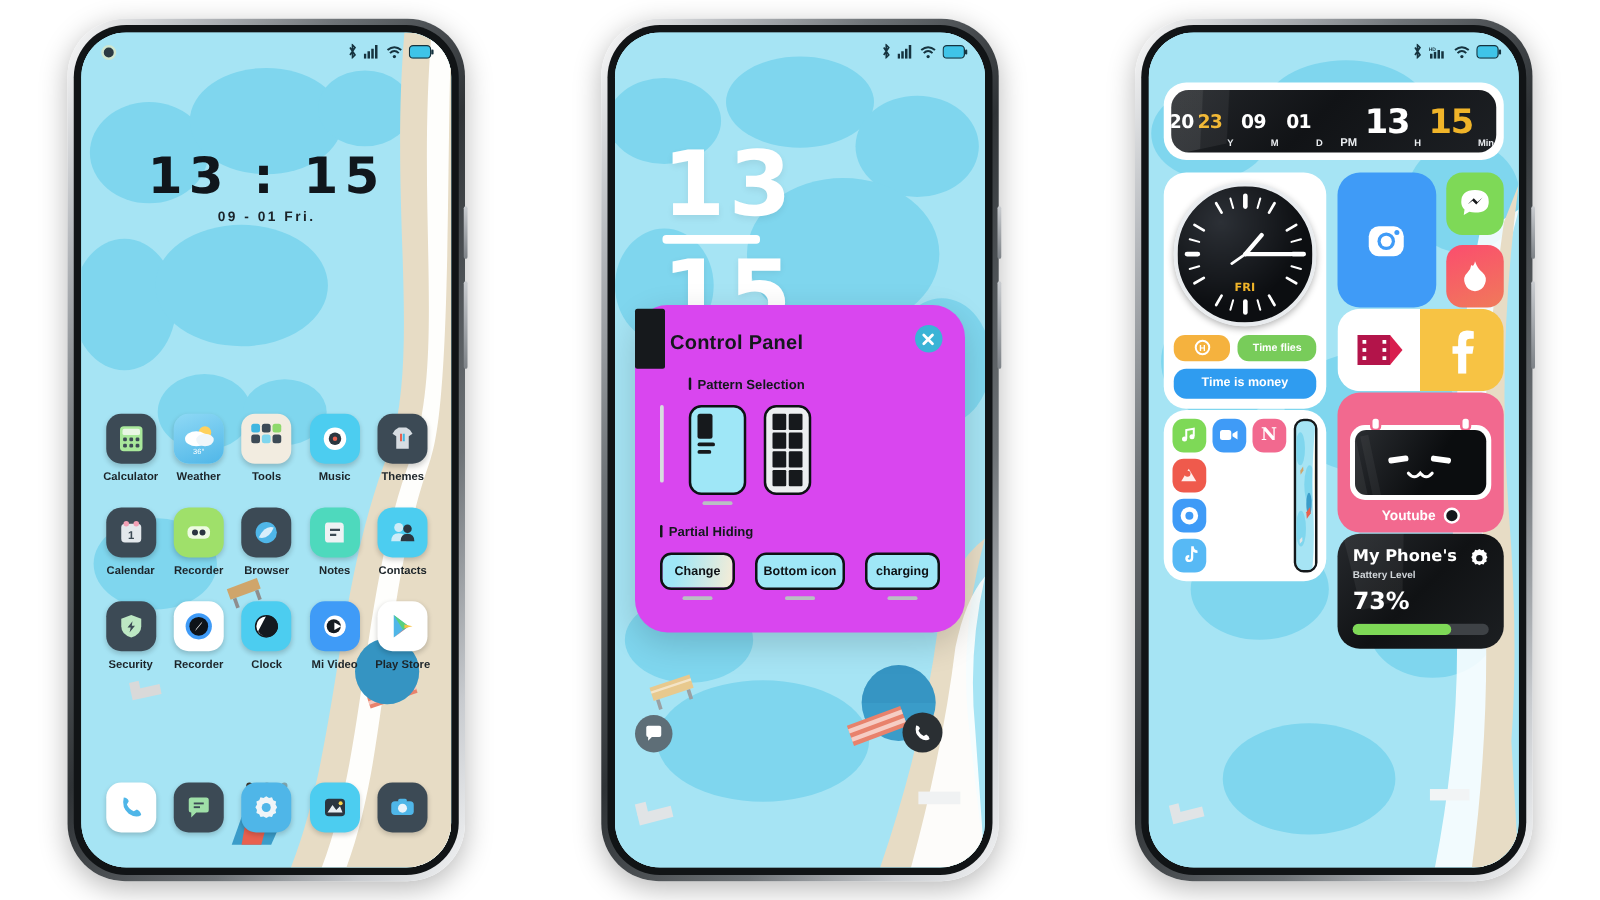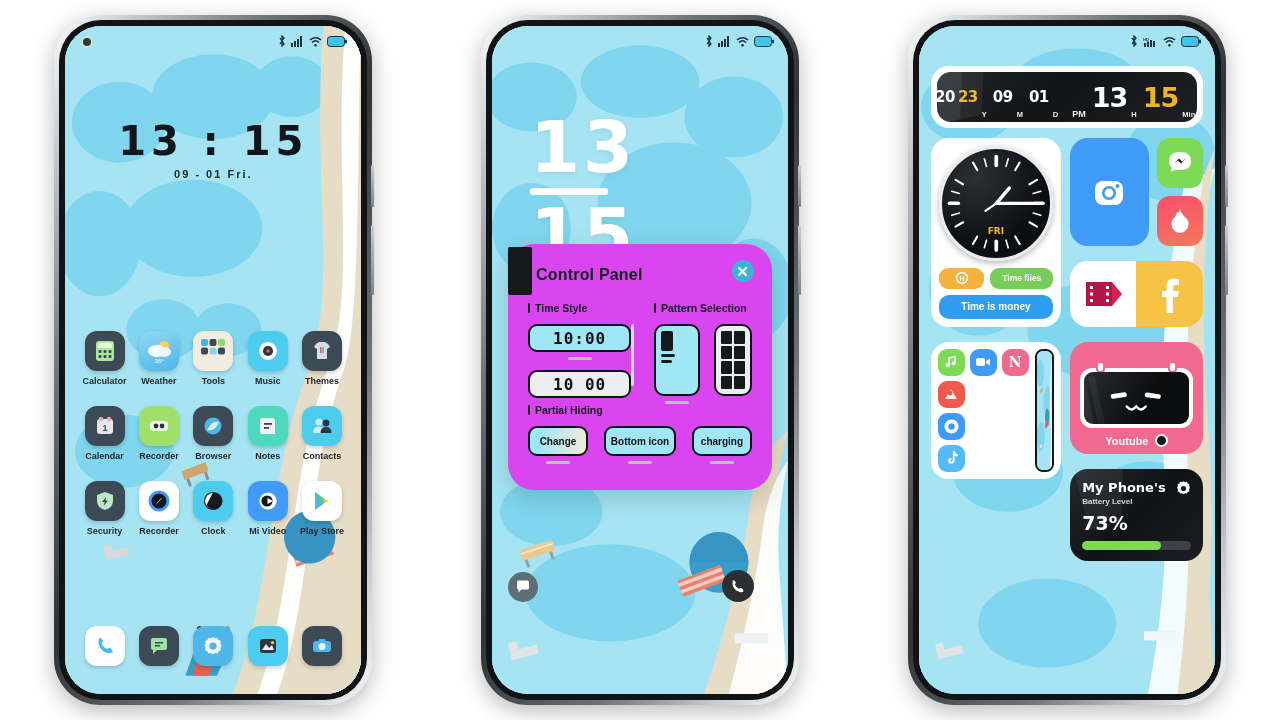--- a/index.html
+++ b/index.html
@@ -180,21 +180,21 @@
                 linear-gradient(105deg,rgba(255,255,255,.06) 60%,transparent 61%);
     transform: rotate(-12deg);
   }
   .dw-n { font-family: "DejaVu Sans", sans-serif; font-weight: 700; color: #fff; font-size: 15px; letter-spacing: -.5px; }
   .dw-n.gold { color: #f0b429; }
   .dw-u { font-size: 7.5px; color: #e9ecef; font-weight: 600; margin: 0 3px 0 1px; align-self: flex-end; padding-bottom: 3px; }
   .dw-big { font-family: "DejaVu Sans", sans-serif; font-weight: 700; font-size: 27px; color: #fff; letter-spacing: -1px; }
   .dw-big.gold { color: #f0b429; }
 
   .wgrid { display: flex; gap: 9px; margin-top: 10px; }
-  .wcol { display: flex; flex-direction: column; gap: 15px; }
+  .wcol { display: flex; flex-direction: column; gap: 1px; }
   .wcol.l { width: 48%; } .wcol.r { width: 52%; }
 
   .card { border-radius: 18px; overflow: hidden; }
   .card-white { background: #fff; padding: 8px; }
 
   .analog {
     width: 100%; aspect-ratio: 1/1; border-radius: 50%;
     background: radial-gradient(circle at 32% 26%, #2c3036 0%, #0c0e11 62%);
     border: 3px solid #e9ecef; position: relative; box-shadow: 0 2px 6px rgba(0,0,0,.3);
   }
@@ -617,28 +617,20 @@
           <div class="panel-close">
             <svg width="11" height="11" viewBox="0 0 11 11">
                 <path d="M2 2 L9 9 M9 2 L2 9" stroke="#fff" stroke-width="2.2" stroke-linecap="round"></path>
               </svg>
           </div>
           <div class="panel-title">
             <span class="tick"></span><span>Control Panel</span>
           </div>
 
           <div class="panel-body">
-            <div class="col-left">
-              <div class="sect-title">
-                <span class="tick sm"></span><span>Time Style</span>
-              </div>
-              <div class="chip sel">10:00</div>
-              <div class="handle"></div>
-              <div class="chip alt">10 00</div>
-            </div>
 
             <div class="vdiv"></div>
 
             <div class="col-right">
               <div class="sect-title">
                 <span class="tick sm"></span><span>Pattern Selection</span>
               </div>
               <div class="patterns">
                 <div>
                   <div class="pat a">
@@ -656,21 +648,21 @@
                     <span></span>
                   <span></span>
                     <span></span>
                   <span></span>
                     <span></span>
                 </div>
               </div>
             </div>
           </div>
 
-          <div style="margin-top:0">
+          <div style="margin-top:16px">
             <div class="sect-title">
               <span class="tick sm"></span><span>Partial Hiding</span>
             </div>
             <div class="ph-btns">
               <div style="flex:1">
                 <div class="ph-btn grad">Change</div>
                 <div class="handle"></div>
               </div>
               <div style="flex:1.2">
                 <div class="ph-btn">Bottom icon</div>

